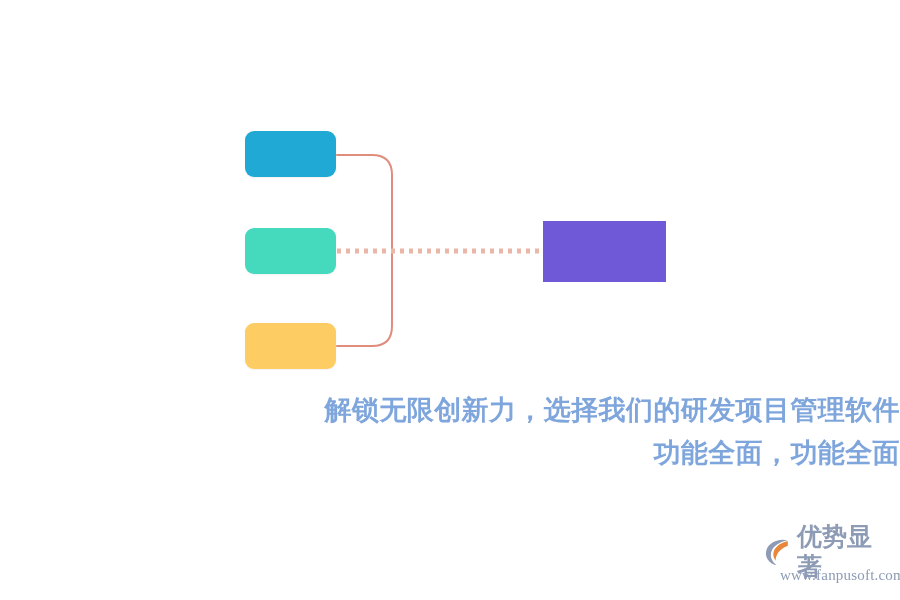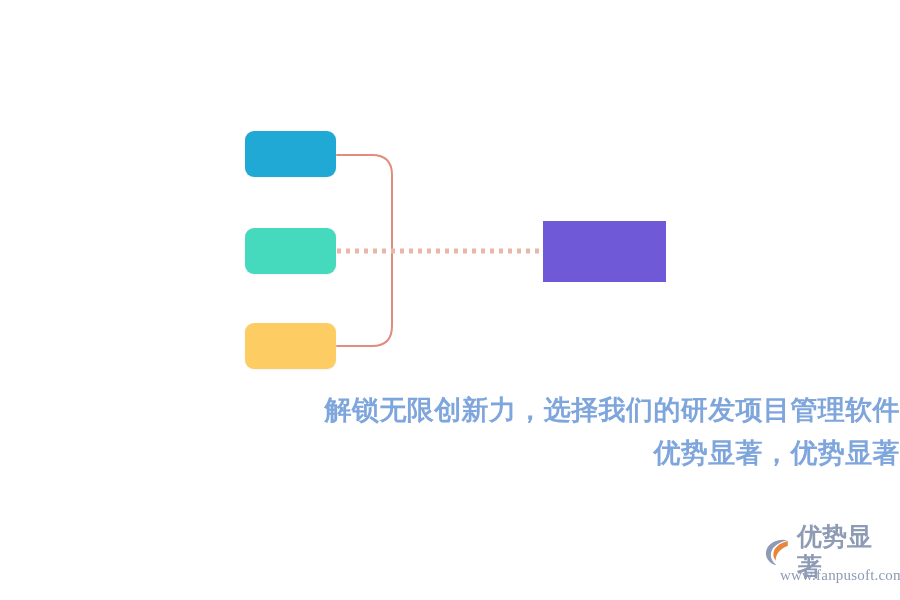--- a/index.html
+++ b/index.html
@@ -141,21 +141,21 @@
 
     <div class="node node-rounded" style="left:245px; top:228px; width:91px; height:46px; background:#45d9bd;"></div>
 
     <div class="node node-rounded" style="left:245px; top:323px; width:91px; height:46px; background:#fdcc63;"></div>
 
     <div class="node node-sharp" style="left:543px; top:221px; width:123px; height:61px; background:#7059d6;"></div>
   </div>
 
   <div id="caption">
     <span class="caption-line">解锁无限创新力，选择我们的研发项目管理软件</span>
-    <span class="caption-line">优势显著，优势显著</span>
+    <span class="caption-line">功能全面，功能全面</span>
   </div>
 
   <div id="logo">
     <div id="logo-row">
       <svg id="logo-mark" viewBox="0 0 32 32">
         <path d="M25.5 4.2 C 17.5 2.2 7.5 5.6 4.6 13.4 C 2.0 20.4 7.0 28.0 14.6 29.2 C 9.8 25.8 7.6 20.2 9.6 15.0 C 11.6 9.6 18.0 5.8 25.5 4.2 Z" fill="#8d9bb5"></path>
         <path d="M25.8 5.0 C 19.4 6.6 14.0 9.8 12.0 14.8 C 10.6 18.4 11.4 22.2 13.8 24.8 C 13.4 20.2 16.2 15.2 21.0 12.2 C 23.0 11.0 24.8 10.2 25.8 9.8 Z" fill="#e8873c"></path>
       </svg>
       <span id="logo-word">优势显著</span>
     </div>

